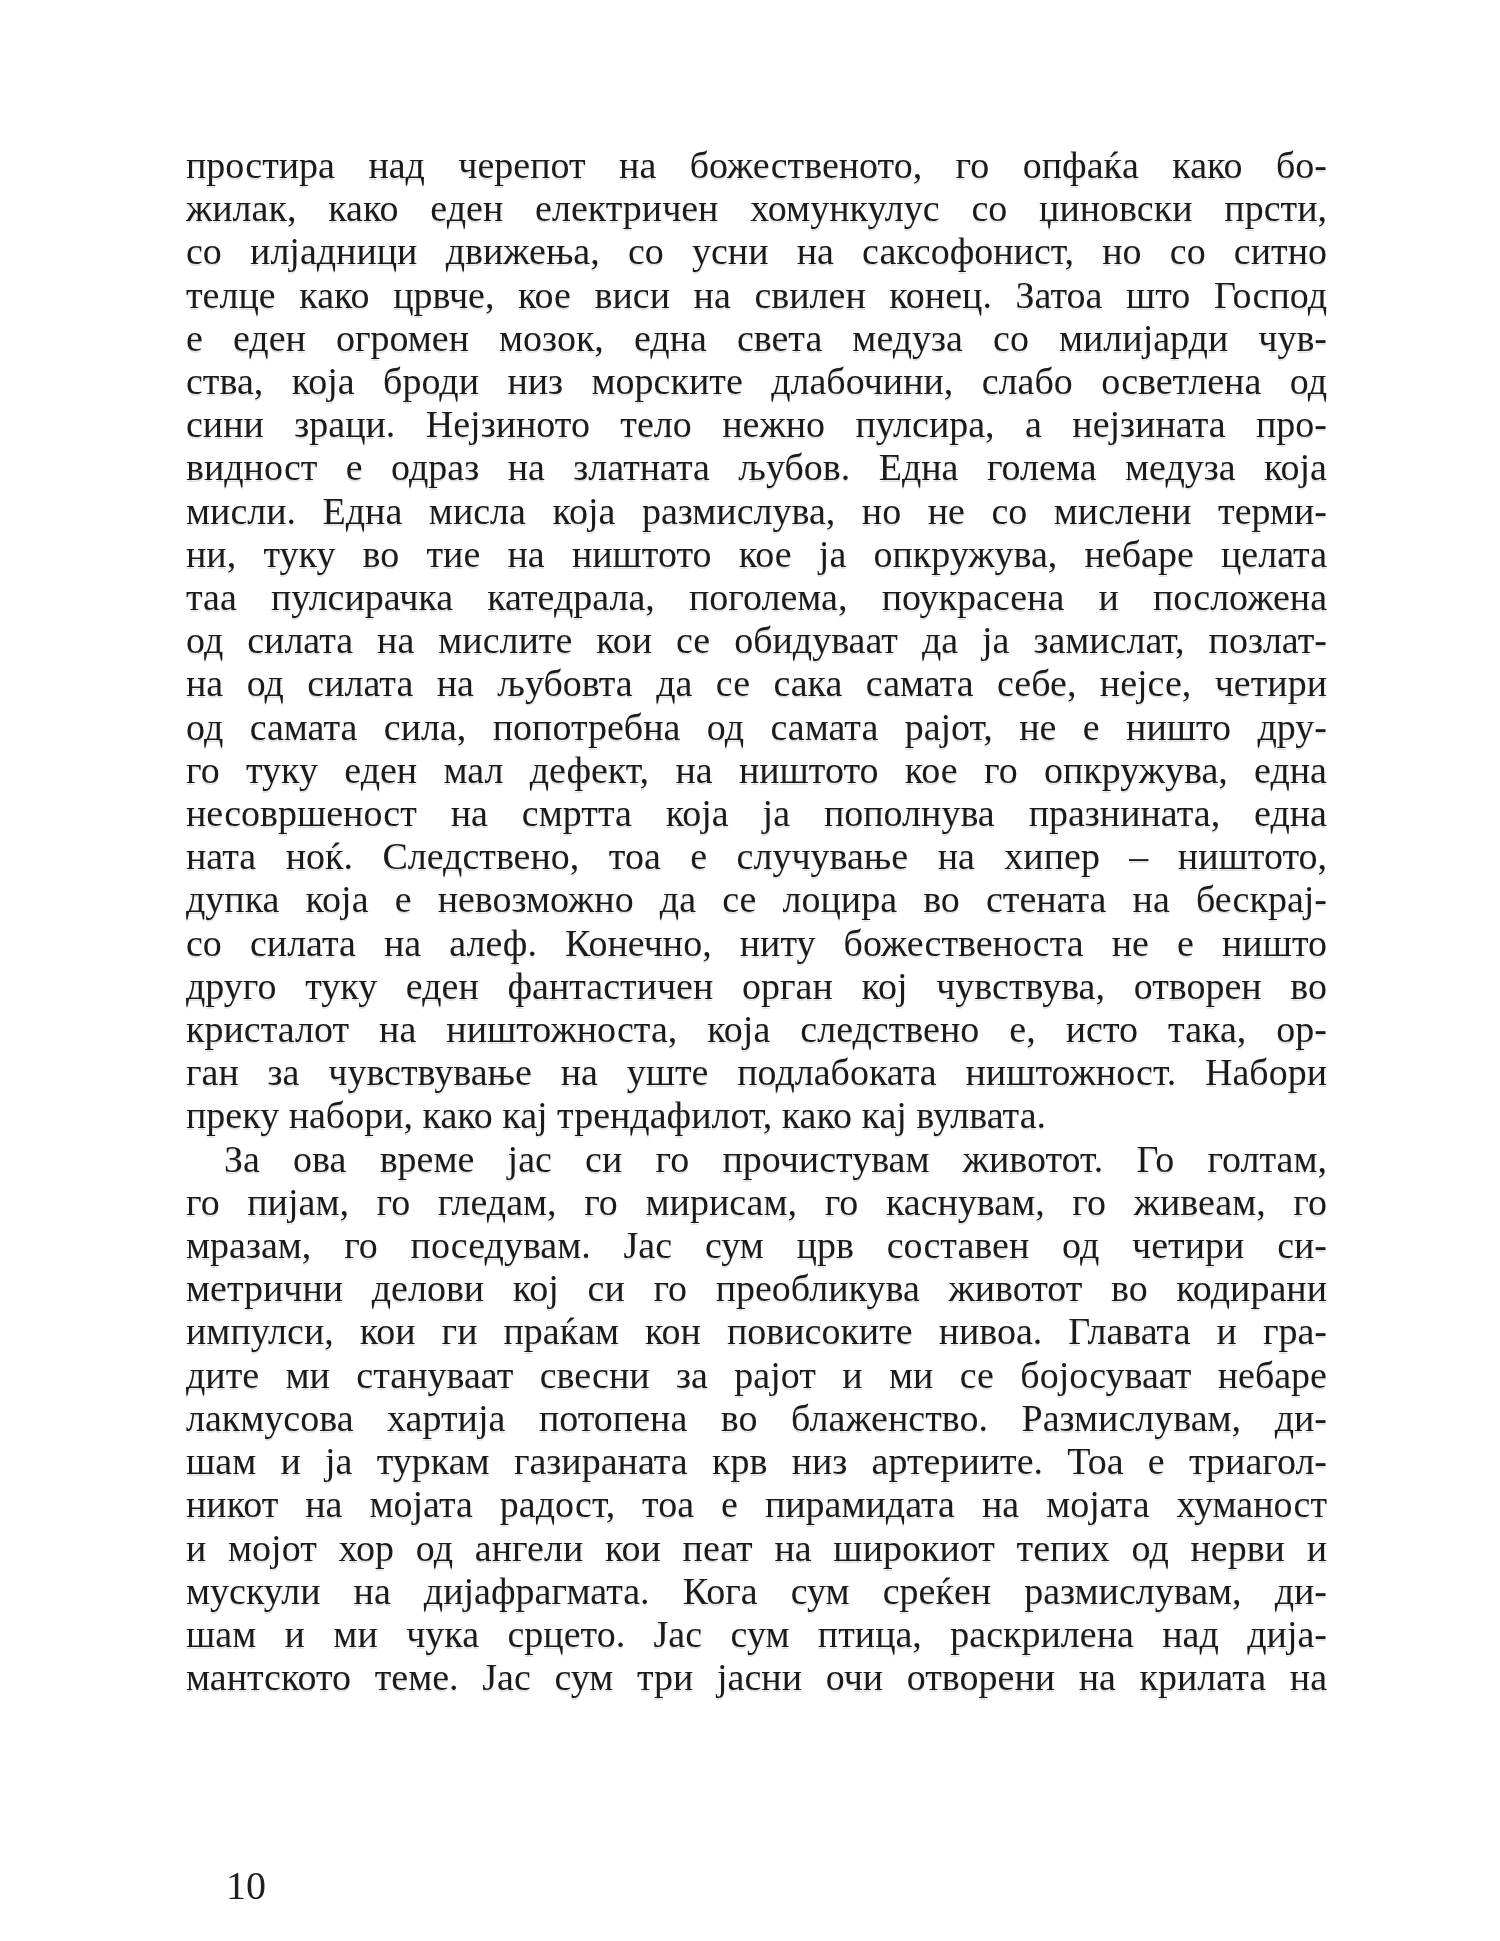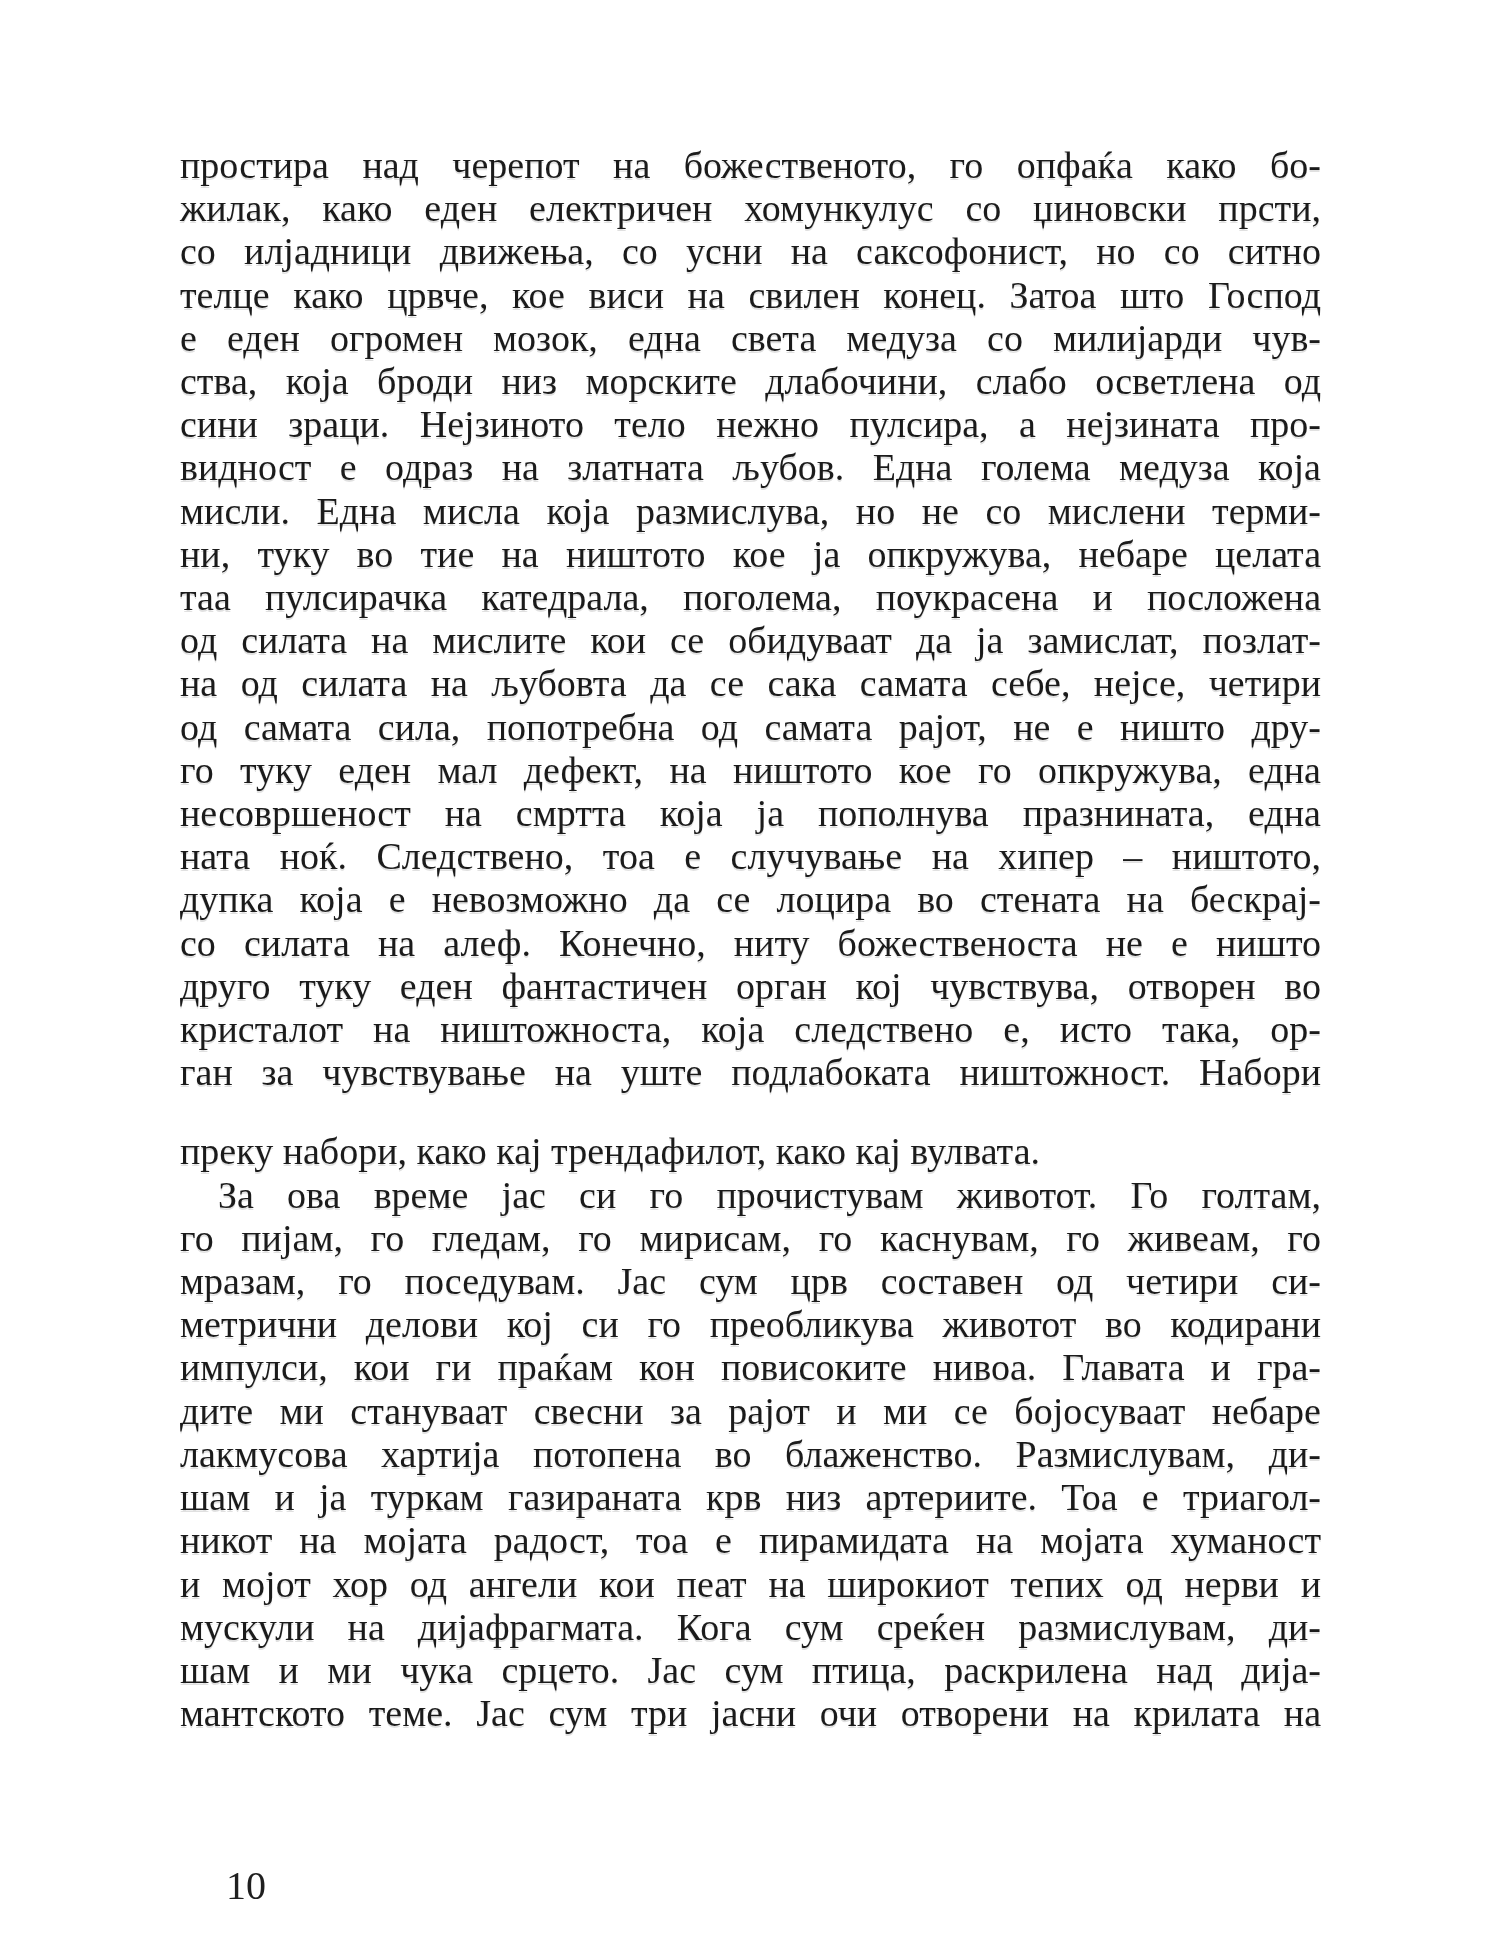--- a/index.html
+++ b/index.html
@@ -9,35 +9,34 @@
   body {
     width: 1500px;
     height: 1941px;
     position: relative;
     background: #ffffff;
     font-family: "Liberation Serif", "DejaVu Serif", serif;
     overflow: hidden;
   }
   .text-block {
     position: absolute;
-    left: 180px;
+    left: 186px;
     top: 144px;
     width: 1141px;
     color: #1b1b1b;
     font-size: 38px;
     line-height: 43.2px;
     text-shadow: 0 2px 0 rgba(0,0,0,0.12);
   }
   .line {
     text-align: justify;
     text-align-last: justify;
   }
   .line.para-end {
     text-align-last: left;
-    margin-top: 36px;
   }
   .line.indent {
     text-indent: 38px;
   }
   .page-number {
     position: absolute;
     left: 226px;
     top: 1862px;
     font-size: 40px;
     color: #1f1f1f;

